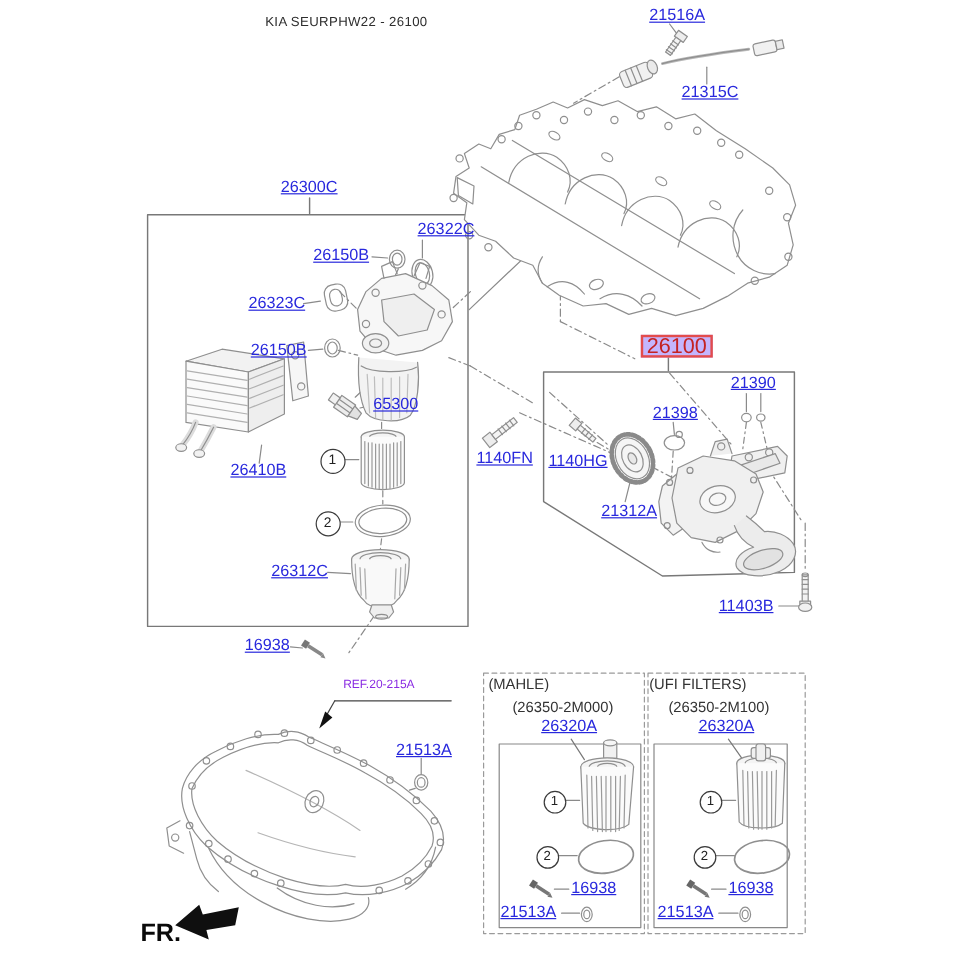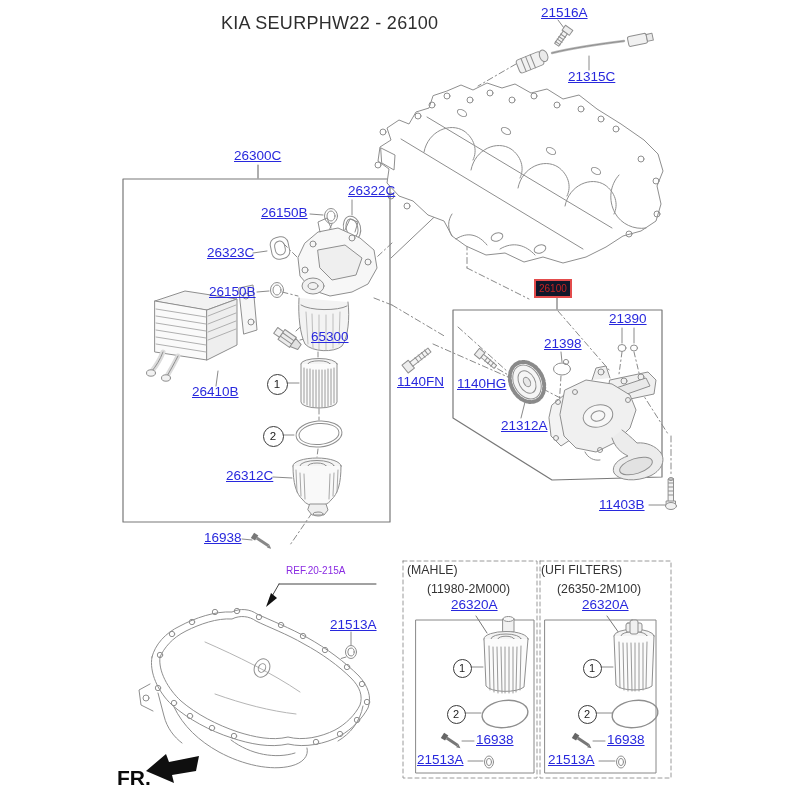--- a/index.html
+++ b/index.html
@@ -1,24 +1,24 @@
 <!DOCTYPE html>
 <html><head>
 <meta charset="utf-8">
 <style>
   html,body{margin:0;padding:0;background:#ffffff;}
   #stage{position:relative;width:800px;height:800px;background:#ffffff;overflow:hidden;
          font-family:"Liberation Sans", sans-serif;}
   #art{position:absolute;left:0;top:0;}
   .pl{position:absolute;color:#2828dd;font-size:13.5px;line-height:14px;white-space:nowrap;cursor:pointer;text-decoration:underline;}
   .dk{position:absolute;color:#333333;font-size:12.3px;line-height:13px;white-space:nowrap;}
-  .title{position:absolute;color:#2e2e2e;font-size:18px;letter-spacing:.3px;white-space:nowrap;}
+  .title{position:absolute;color:#2e2e2e;font-size:11px;letter-spacing:.3px;white-space:nowrap;}
   .ref{position:absolute;color:#8a2be2;font-size:10px;white-space:nowrap;cursor:pointer;}
-  .hl{position:absolute;background:#0f172a;border:2px solid #e34c4c;color:#c42222;
-      font-size:10px;line-height:15px;padding:0 3px;white-space:nowrap;cursor:pointer;}
+  .hl{position:absolute;background:#c4b5fd;border:2px solid #e34c4c;color:#c42222;
+      font-size:18px;line-height:15px;padding:0 3px;white-space:nowrap;cursor:pointer;}
   .co{position:absolute;width:17px;height:17px;border:1.4px solid #3a3a3a;border-radius:50%;
       color:#222;font-size:11px;line-height:17px;text-align:center;background:#fff;}
   .co.big{width:19px;height:19px;line-height:19px;font-size:11.5px;}
   .fr{position:absolute;color:#0a0a0a;font-size:21px;font-weight:bold;}
 </style>
 </head>
 <body>
 
 <div id="stage">
 
@@ -495,21 +495,21 @@
   <div class="pl" style="left:501px;top:419px">21312A</div>
   <div class="pl" style="left:599px;top:498px">11403B</div>
 
   <div class="ref" style="left:286px;top:565px">REF.20-215A</div>
   <div class="pl" style="left:330px;top:618px">21513A</div>
 
   <div class="co big" style="left:266.5px;top:373.5px">1</div>
   <div class="co big" style="left:262.5px;top:425.5px">2</div>
 
   <div class="dk" style="left:407px;top:564px">(MAHLE)</div>
-  <div class="dk" style="left:427px;top:583px">(11980-2M000)</div>
+  <div class="dk" style="left:427px;top:583px">(26350-2M000)</div>
   <div class="pl" style="left:451px;top:598px">26320A</div>
   <div class="dk" style="left:541px;top:564px">(UFI FILTERS)</div>
   <div class="dk" style="left:557px;top:583px">(26350-2M100)</div>
   <div class="pl" style="left:582px;top:598px">26320A</div>
 
   <div class="co" style="left:452.5px;top:658.5px">1</div>
   <div class="co" style="left:446.5px;top:704.5px">2</div>
   <div class="pl" style="left:476px;top:733px">16938</div>
   <div class="pl" style="left:417px;top:753px">21513A</div>
 

